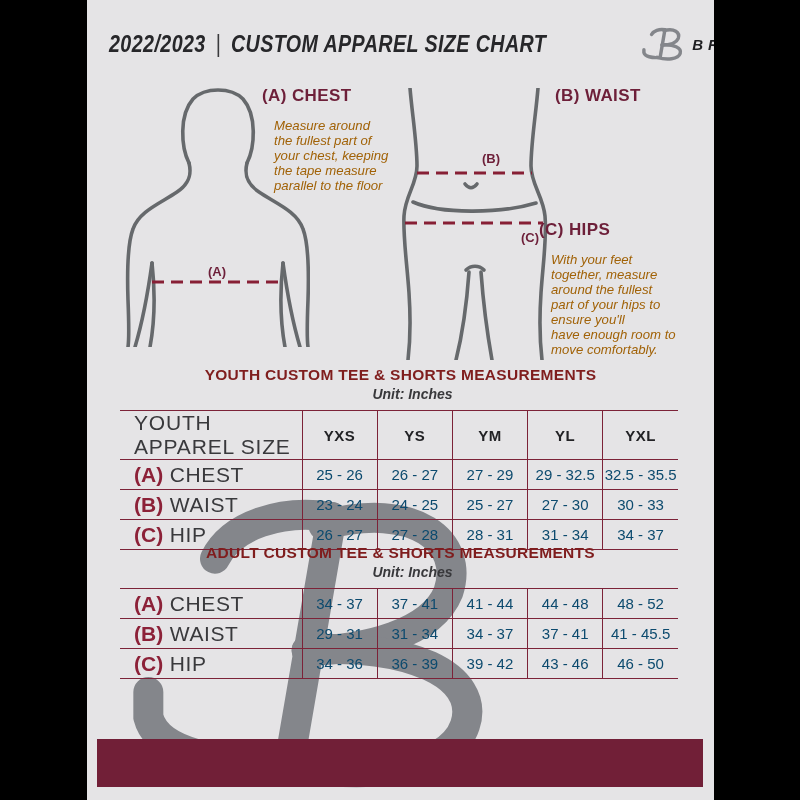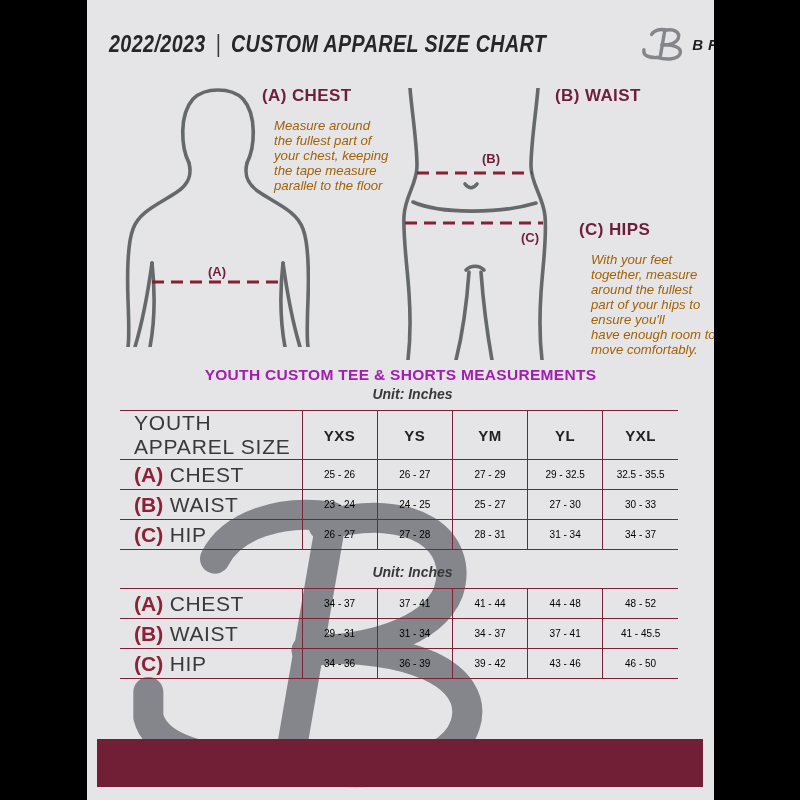--- a/index.html
+++ b/index.html
@@ -34,34 +34,34 @@
   .guide-heading{
     font-weight:700;font-size:17px;color:#6d1f39;letter-spacing:.4px;margin:0 0 9px 0;
   }
   .guide-text{
     font-style:italic;font-size:13.2px;line-height:15px;color:#a16207;margin:12px;
   }
   .pre-line{white-space:pre-line;}
   
   .section-title{
     position:absolute;left:0;width:100%;text-align:center;z-index:1;
-    font-weight:700;font-size:15.5px;color:#a21caf;letter-spacing:.3px;
+    font-weight:700;font-size:15.5px;color:#7f1d1d;letter-spacing:.3px;
   }
   .section-unit{
     position:absolute;left:0;width:100%;text-align:center;z-index:1;
     font-style:italic;font-weight:600;font-size:14px;color:#38383b;margin-left:12px;
   }
   table.size-table{
     position:absolute;left:33px;width:558px;border-collapse:collapse;
     table-layout:fixed;z-index:1;
   }
   .size-table td{
     border-top:1.5px solid #7c2238;border-bottom:1.5px solid #7c2238;
     text-align:center;vertical-align:middle;padding:0;
-    font-size:10px;color:#000000;height:29px;
+    font-size:15px;color:#0c4a6e;height:29px;
   }
   .size-table tr.hdr td{height:33px;}
   .size-table td + td{border-left:1.5px solid #7c2238;}
   .size-table .rowhead{
     text-align:left;padding-left:14px;font-size:21px;color:#39393c;letter-spacing:.8px;
   }
   .size-table .size-hd{font-weight:700;font-size:15px;color:#222225;letter-spacing:.5px;}
   .size-table .pfx{font-weight:700;color:#8c2138;letter-spacing:0;}
   .size-table .rowlabel{letter-spacing:.6px;}
   
@@ -128,21 +128,21 @@
     <path class="dash" d="M 22 85 L 137 85"></path>
     <path class="dash" d="M 10 135 L 148 135"></path>
     <text x="96" y="75" text-anchor="middle">(B)</text>
     <text x="135" y="154" text-anchor="middle">(C)</text>
   </svg>
 
   <div class="guide-block" style="left:468px;top:86px;width:145px">
     <p class="guide-heading">(B) WAIST</p>
   </div>
 
-  <div class="guide-block" style="left:492px;top:220px;width:150px">
+  <div class="guide-block" style="left:452px;top:220px;width:150px">
     <p class="guide-heading">(C) HIPS</p>
     <p class="guide-text pre-line">With your feet together, measure around the fullest part of your hips to ensure you'll
 have enough room to move comfortably.</p>
   </div>
 
   <div class="section-title" style="top:366px">YOUTH CUSTOM TEE &amp; SHORTS MEASUREMENTS</div>
   <div class="section-unit" style="top:386px">Unit: Inches</div>
 
   <table class="size-table" style="top:410px">
     <colgroup>
@@ -182,20 +182,21 @@
       <td class="rowhead"><span class="pfx">(C)</span> <span class="rowlabel">HIP</span></td>
       <td>26 - 27</td>
       <td>27 - 28</td>
       <td>28 - 31</td>
       <td>31 - 34</td>
       <td>34 - 37</td>
     </tr>
   </tbody>
     </table>
 
+  <div class="section-title" style="top:544px">ADULT CUSTOM TEE &amp; SHORTS MEASUREMENTS</div>
   <div class="section-unit" style="top:564px">Unit: Inches</div>
 
   <table class="size-table" style="top:588px">
     <colgroup>
         <col style="width:182px">
         <col>
         <col>
         <col>
         <col>
         <col>

